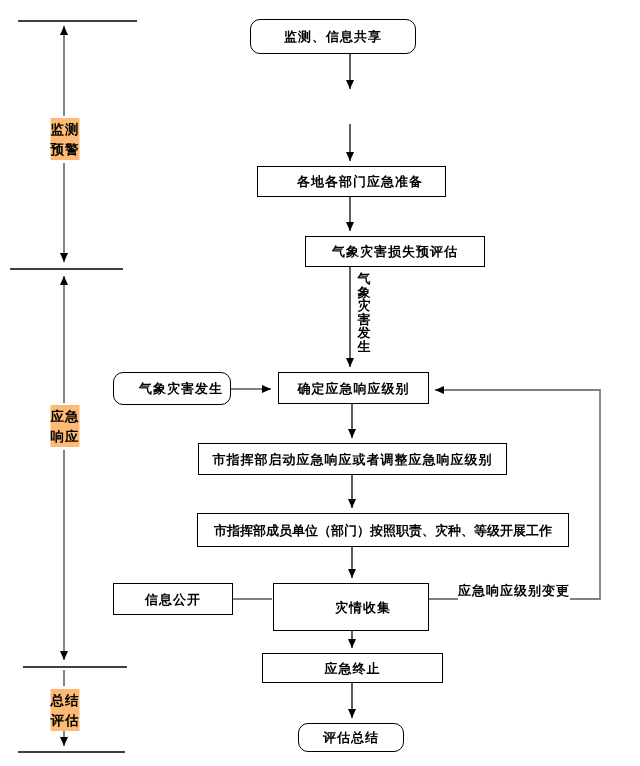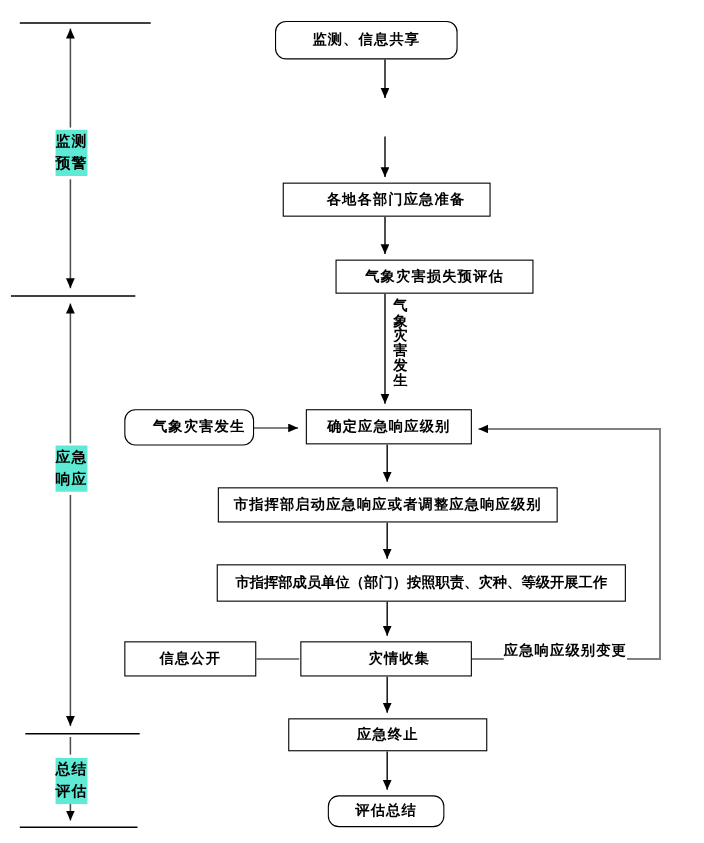--- a/index.html
+++ b/index.html
@@ -27,35 +27,35 @@
   
   #n-monitor   {left:250px;top:19px; width:166px;height:35px;}
   #n-warning   {left:246px;top:94px; width:205px;height:30px;}
   #n-prep      {left:257px;top:166px;width:189px;height:31px;padding-left:17px;}
   #n-preassess {left:265px;top:236px;width:180px;height:31px;margin-left:40px;}
   #n-occur     {left:113px;top:372px;width:118px;height:33px;padding-left:18px;}
   #n-level     {left:278px;top:372px;width:151px;height:32px;}
   #n-start     {left:198px;top:443px;width:309px;height:32px;}
   #n-members   {left:158px;top:513px;width:372px;height:34px;letter-spacing:0;margin-left:39px;}
   #n-public    {left:113px;top:583px;width:120px;height:32px;}
-  #n-collect   {left:273px;top:583px;width:156px;height:32px;padding-left:24px;}
+  #n-collect   {left:273px;top:583px;width:156px;height:48px;padding-left:24px;}
   #n-end       {left:262px;top:653px;width:181px;height:30px;}
   #n-summary   {left:298px;top:723px;width:106px;height:29px;}
   .edge-label{
     position:absolute;font-size:13px;letter-spacing:1px;background:#fff;
   }
   #lbl-threshold{
     left:356px;top:272px;width:17px;
     line-height:13.5px;text-align:center;word-break:break-all;
   }
   #lbl-change{left:458px;top:582px;white-space:nowrap;}
   .phase{
     position:absolute;left:65px;transform:translateX(-50%);
     text-align:right;font-size:13.5px;line-height:20px;
-    background:#5eead4;padding:1px 0;white-space:nowrap;letter-spacing:1px;
+    background:#fdba74;padding:1px 0;white-space:nowrap;letter-spacing:1px;
   }
   #phase-1{top:118px;}
   #phase-2{top:405px;}
   #phase-3{top:689px;}
 </style>
 </head>
 <body>
 
 <div class="canvas">
 

